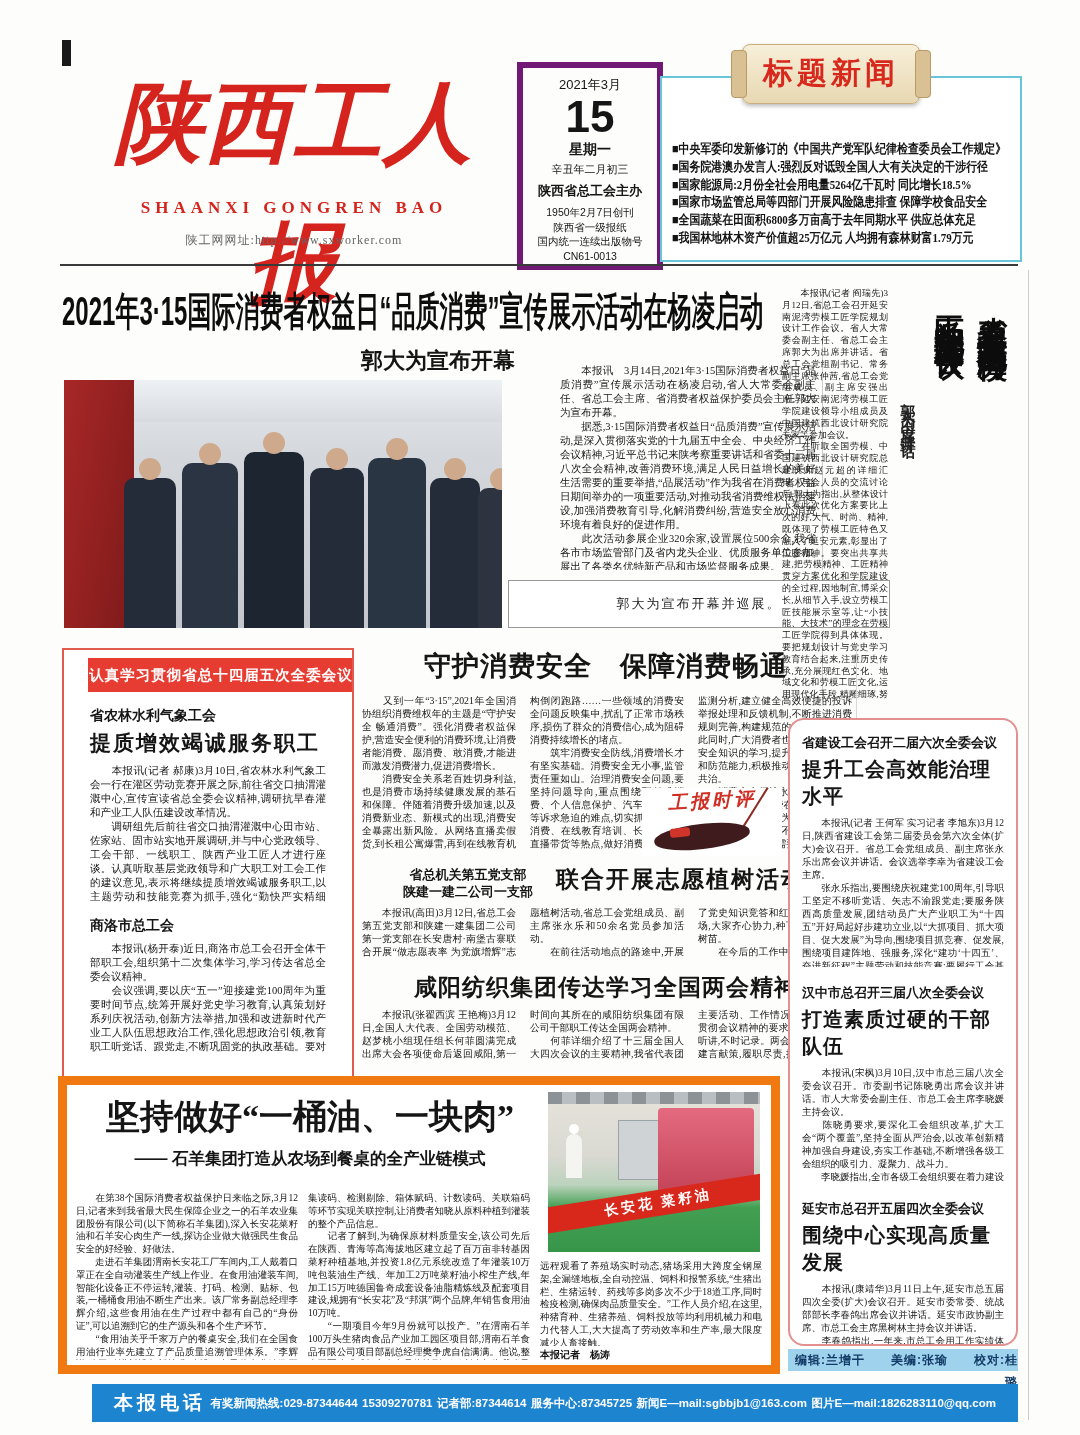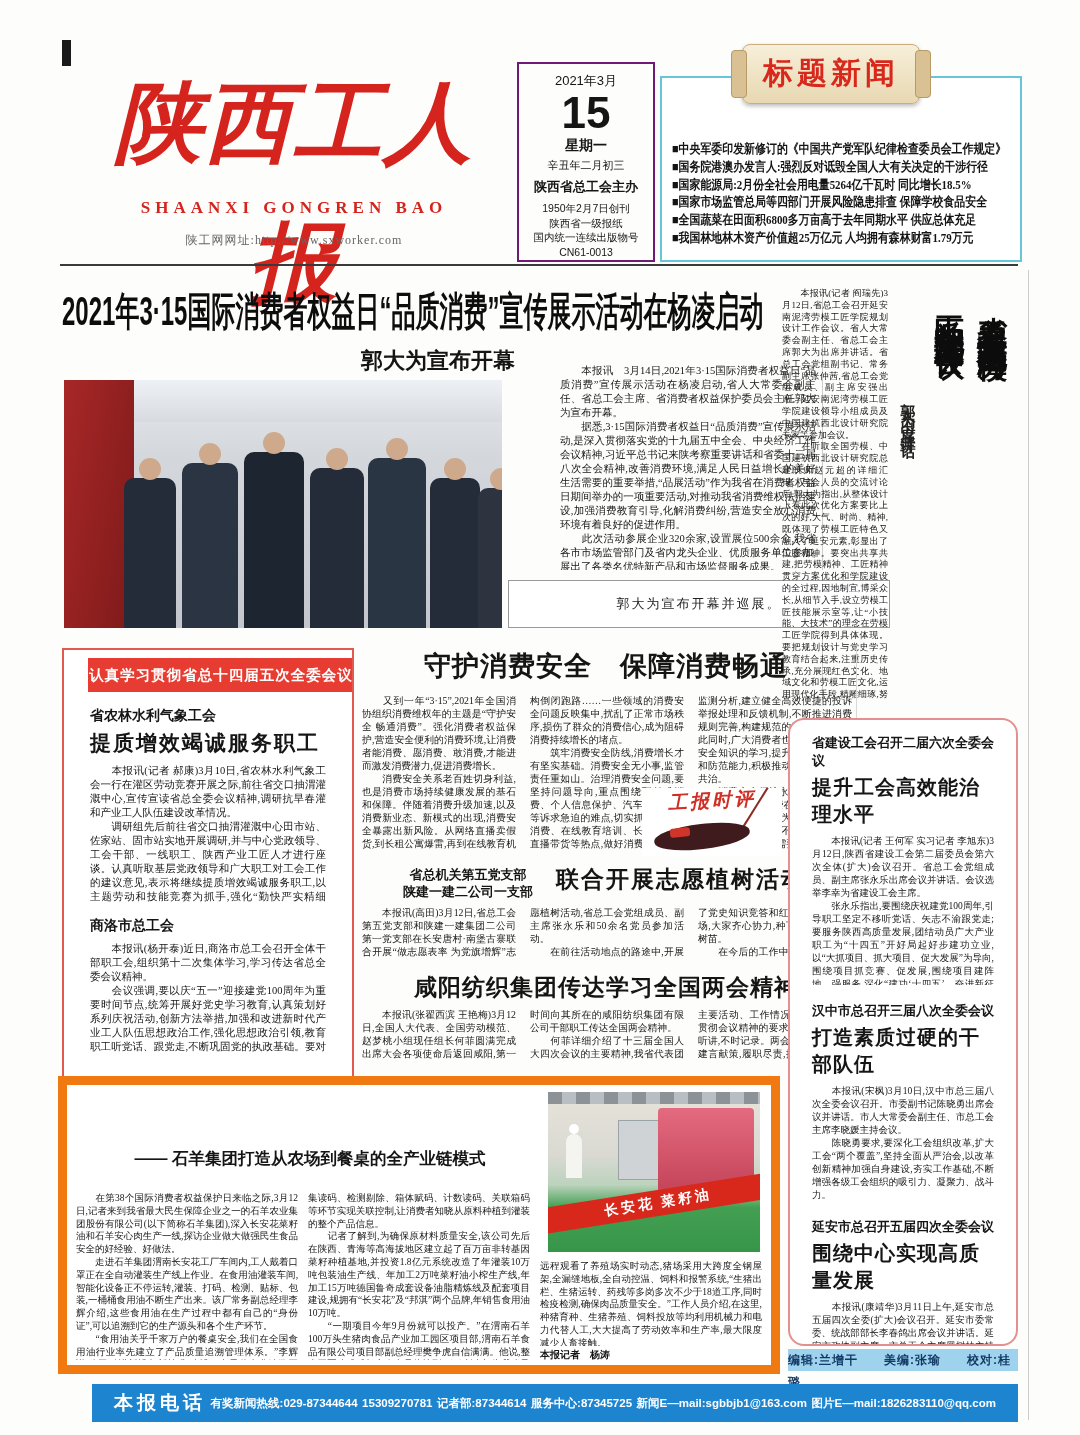--- a/index.html
+++ b/index.html
@@ -8,21 +8,21 @@
   .abs{position:absolute;}
   .sans{font-family:"Liberation Sans","DejaVu Sans",sans-serif;}
   .jt{text-align:justify;white-space:pre-line;overflow:hidden;}
   
   .m-title{left:76px;top:54px;width:436px;height:142px;font-weight:bold;font-style:italic;
            font-size:88px;line-height:140px;color:#d5231d;text-align:center;letter-spacing:2px;}
   .m-en{left:76px;top:198px;width:436px;text-align:center;font-weight:bold;font-size:17px;
         color:#d5231d;letter-spacing:5px;}
   .m-web{left:76px;top:232px;width:436px;text-align:center;font-size:12px;color:#666;letter-spacing:1px;}
   .page-mark{left:62px;top:40px;width:9px;height:26px;background:#1a1a1a;}
-  .date-box{left:517px;top:62px;width:134px;height:196px;border:2px solid #701a75;text-align:center;overflow:hidden;}
+  .date-box{left:517px;top:62px;width:134px;height:196px;border:6px solid #701a75;text-align:center;overflow:hidden;}
   .db-ym{margin-top:8px;font-size:13px;}
   .db-day{font-size:44px;line-height:46px;font-weight:bold;}
   .db-week{font-size:14px;font-weight:bold;margin-top:1px;}
   .db-lunar{font-size:11px;margin-top:3px;}
   .db-org{font-size:13px;font-weight:bold;margin-top:5px;}
   .db-s{font-size:10.5px;line-height:14.5px;}
   .db-s.first{margin-top:5px;}
   .news-box{left:660px;top:76px;width:358px;height:182px;border:2px solid #68c4d8;background:#fff;}
   .scroll{left:742px;top:44px;width:176px;height:58px;background:linear-gradient(#f7efd9,#e8d8b2);
           border:1px solid #c8ad7e;border-radius:8px;box-shadow:0 2px 4px rgba(0,0,0,.28);
@@ -78,21 +78,21 @@
   .mouse-pen{position:absolute;left:112px;top:-4px;width:2px;height:48px;background:#8a2d24;transform:rotate(32deg);}
   .tree-k{left:388px;top:866px;width:160px;text-align:center;font-weight:bold;font-size:13px;line-height:17px;}
   .tree-h{left:556px;top:864px;width:300px;font-weight:bold;font-size:23px;letter-spacing:2px;}
   .tree-body{left:362px;top:906px;width:490px;height:58px;column-count:3;column-gap:14px;
              font-size:9.8px;line-height:13px;}
   .xy-h{left:360px;top:972px;width:492px;text-align:center;font-weight:bold;font-size:23px;letter-spacing:1px;}
   .xy-body{left:362px;top:1008px;width:490px;height:64px;column-count:3;column-gap:14px;
            font-size:9.8px;line-height:13px;}
   
   .right-box{left:788px;top:718px;width:230px;height:628px;border:2px solid #e49090;border-radius:16px;
-             box-sizing:border-box;padding:14px 22px;overflow:hidden;background:#fff;}
+             box-sizing:border-box;padding:14px 12px;overflow:hidden;background:#fff;}
   .rb-k{font-weight:bold;font-size:13px;}
   .rb-h{margin-top:4px;font-weight:bold;font-size:20px;letter-spacing:1px;}
   .rb-b{margin-top:7px;font-size:9.5px;line-height:13px;}
   .rb-b.a{height:150px;} .rb-b.b{height:116px;} .rb-b.c{height:132px;}
   .rb-gap{margin-top:17px;}
   
   .feature-box{left:58px;top:1076px;width:722px;height:298px;border:9px solid #f07912;box-sizing:border-box;background:#fff;}
   .f-h{left:84px;top:1094px;width:452px;text-align:center;font-weight:bold;font-size:34px;}
   .f-sub{left:84px;top:1148px;width:452px;text-align:center;font-weight:bold;font-size:16.5px;}
   .f-col{font-size:9.5px;line-height:12.8px;}
@@ -104,21 +104,21 @@
               background:linear-gradient(#e46a80,#c44458);border-radius:4px;}
   .fp-machine2{position:absolute;left:70px;top:28px;width:58px;height:58px;background:#cfd3d6;border:1px solid #99a3a8;}
   .fp-worker{position:absolute;left:18px;top:42px;width:16px;height:44px;background:#f4f4f1;border-radius:8px 8px 0 0;}
   .fp-worker::before{content:'';position:absolute;top:-10px;left:3px;width:10px;height:10px;border-radius:50%;background:#fff;}
   .fp-banner{position:absolute;left:-16px;top:98px;width:252px;height:26px;background:#d8281c;
              transform:rotate(-9deg);color:#fff;font-weight:bold;font-size:14px;line-height:26px;
              text-align:center;letter-spacing:3px;}
   .f-byline{left:540px;top:1348px;width:222px;text-align:left;font-weight:bold;font-size:10px;}
   
   .editor-bar{left:788px;top:1349px;width:230px;height:22px;background:#9fd2ec;color:#123a66;
-              font-weight:bold;font-size:12px;line-height:22px;text-align:left;letter-spacing:1px;}
+              font-weight:bold;font-size:12px;line-height:22px;text-align:right;letter-spacing:1px;}
   .phone-bar{left:92px;top:1384px;width:926px;height:38px;background:#1d84cf;display:flex;align-items:center;
              justify-content:space-between;box-sizing:border-box;padding:0 22px;color:#fff;}
   .pb-label{font-weight:bold;font-size:19px;letter-spacing:4px;}
   .pb-item{font-weight:bold;font-size:11.5px;}
   .edge-line{left:1028px;top:270px;width:1px;height:1150px;background:#ccc;}
 </style>
 </head>
 <body>
 
 <div id="page">
@@ -240,20 +240,21 @@
 　　陈晓勇要求,要深化工会组织改革,扩大工会“两个覆盖”,坚持全面从严治会,以改革创新精神加强自身建设,夯实工作基础,不断增强各级工会组织的吸引力、凝聚力、战斗力。
 　　李晓媛指出,全市各级工会组织要在着力建设政治过硬、本领高强、作风扎实的工会干部队伍上下功夫,以优异成绩庆祝建党100周年。</div>
     <div class="rb-k sans rb-gap">延安市总召开五届四次全委会议</div>
     <div class="rb-h sans">围绕中心实现高质量发展</div>
     <div class="rb-b c jt">　　本报讯(康靖华)3月11日上午,延安市总五届四次全委(扩大)会议召开。延安市委常委、统战部部长李春鸽出席会议并讲话。延安市政协副主席、市总工会主席黑树林主持会议并讲话。
 　　李春鸽指出,一年来,市总工会用工作实绩体现工会各项工作成效,打造了一批具有延安特色的品牌工作。她强调,要引导广大工会干部和职工群众,自觉将人生价值和梦想融入到奋力谱写追赶超越新篇章的伟大实践中。
 　　黑树林指出,要利用延安红色资源,高质量开展党史学习教育;要围绕中心工作,统筹推进工会各项工作,助力延安高质量发展。</div>
   </div>
 
   <div class="abs feature-box"></div>
+  <div class="abs f-h">坚持做好“一桶油、一块肉”</div>
   <div class="abs f-sub sans">—— 石羊集团打造从农场到餐桌的全产业链模式</div>
   <div class="abs f-photo">
     <div class="fp-frame"></div>
     <div class="fp-machine2"></div>
     <div class="fp-machine"></div>
     <div class="fp-worker"></div>
     <div class="fp-banner">长安花 菜籽油</div>
   </div>
   <div class="abs f-col jt" style="left:76px;top:1192px;width:222px;height:168px;">　　在第38个国际消费者权益保护日来临之际,3月12日,记者来到我省最大民生保障企业之一的石羊农业集团股份有限公司(以下简称石羊集团),深入长安花菜籽油和石羊安心肉生产一线,探访企业做大做强民生食品安全的好经验、好做法。
 　　走进石羊集团渭南长安花工厂车间内,工人戴着口罩正在全自动灌装生产线上作业。在食用油灌装车间,智能化设备正不停运转,灌装、打码、检测、贴标、包装,一桶桶食用油不断生产出来。该厂常务副总经理李辉介绍,这些食用油在生产过程中都有自己的“身份证”,可以追溯到它的生产源头和各个生产环节。

